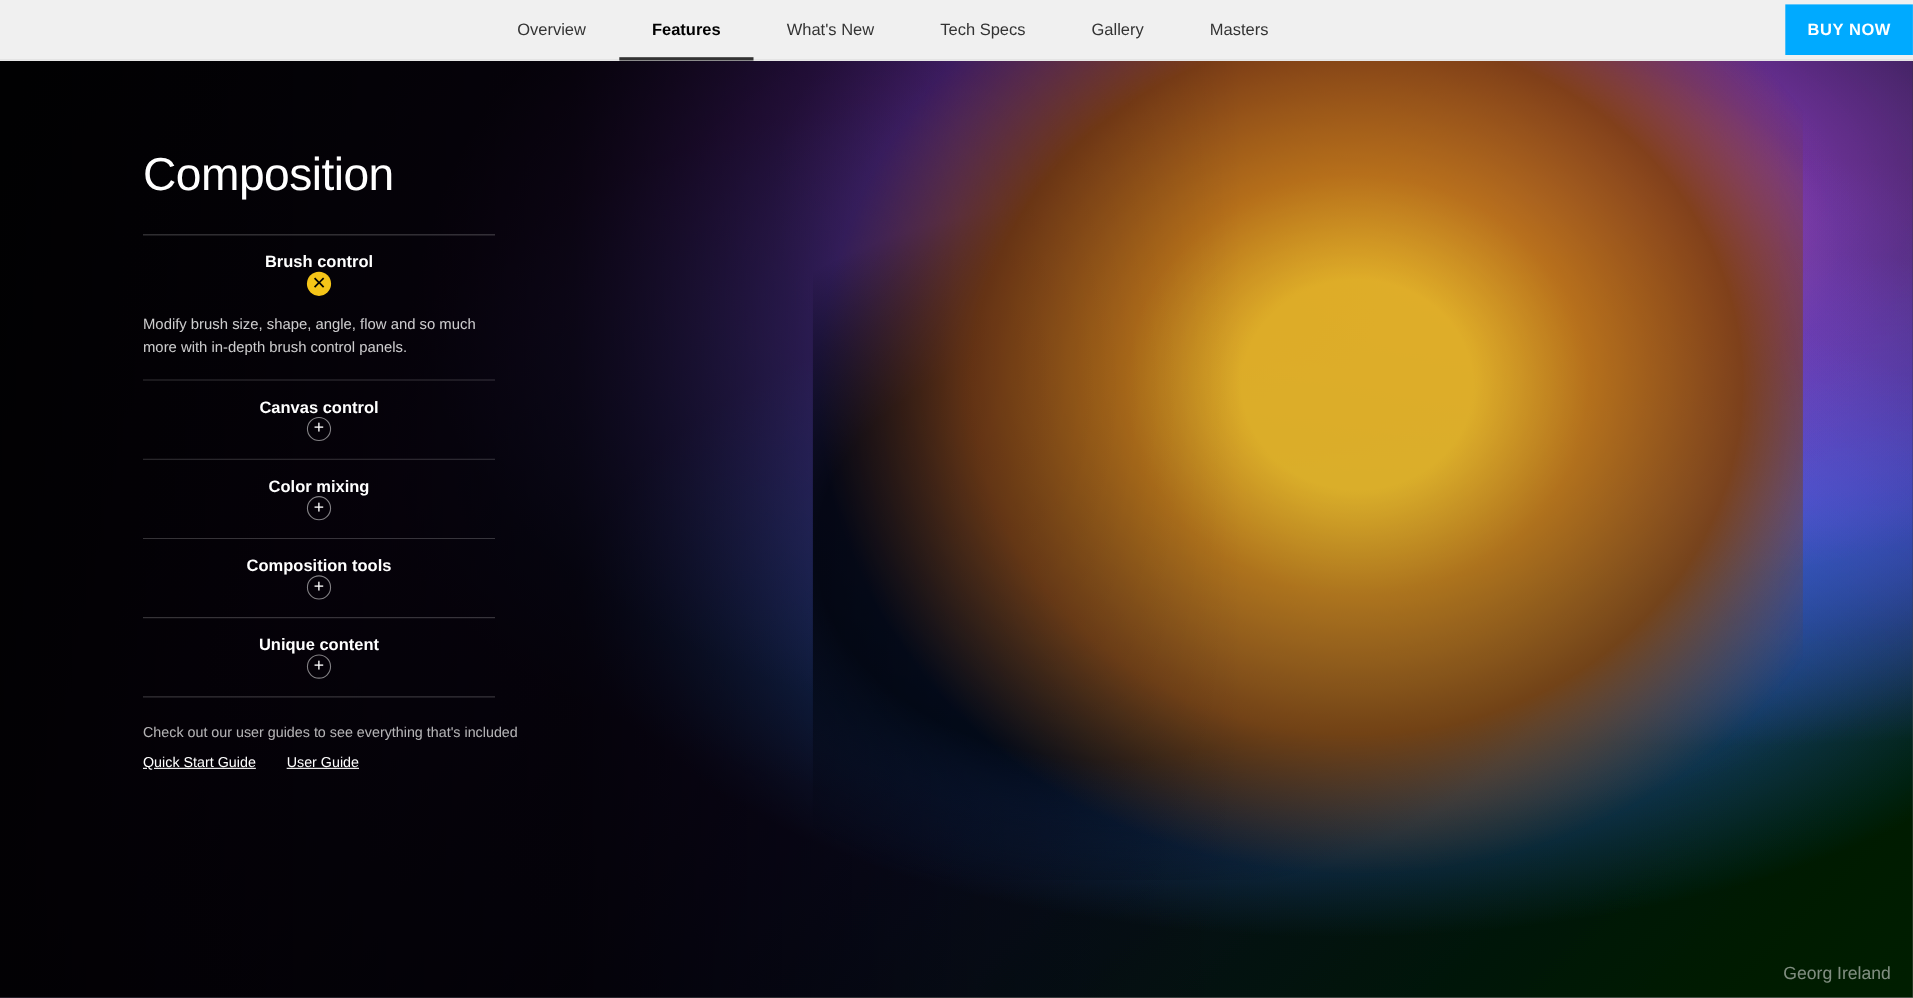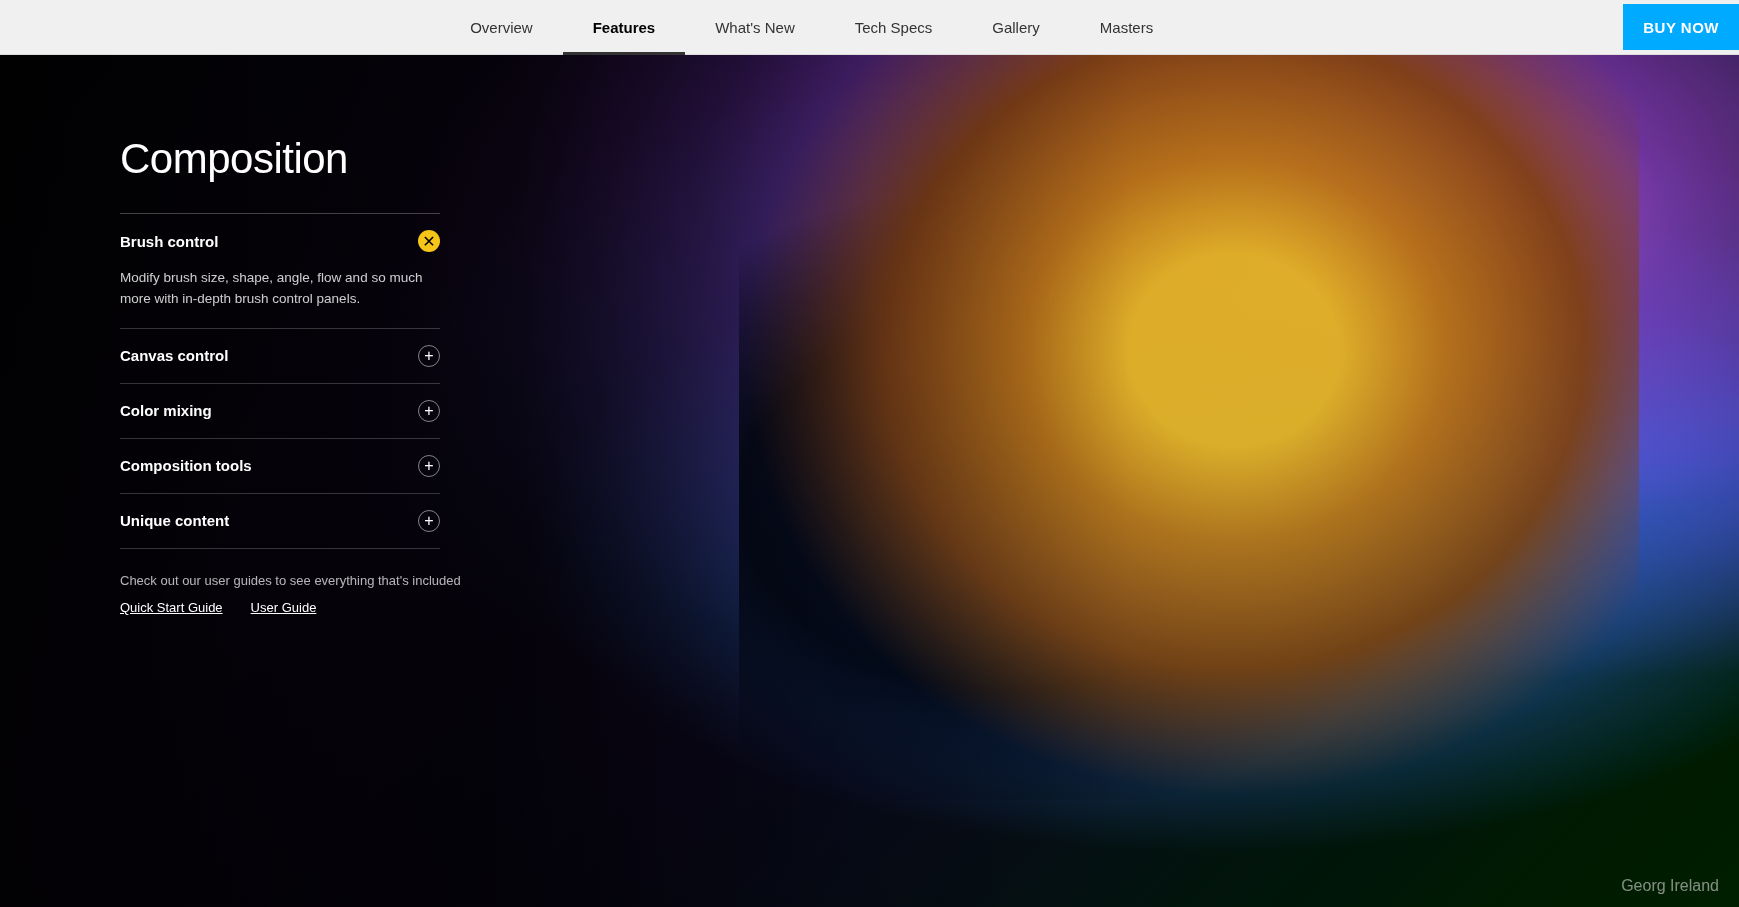--- a/index.html
+++ b/index.html
@@ -72,21 +72,21 @@
     }
 
     
     .hero-dark-overlay {
       position: absolute; inset: 0;
       background: linear-gradient(to right, rgba(0,0,0,0.92) 0%, rgba(0,0,0,0.75) 30%, rgba(0,0,0,0.2) 50%, transparent 65%);
     }
 
     
     .hero-content {
-      position: absolute; top: 55px; left: 0; bottom: 0;
+      position: absolute; top: 55px; left: 10px; bottom: 0;
       width: 580px; padding: 80px 0 40px 120px;
       display: flex; flex-direction: column;
     }
 
     .composition-title {
       font-size: 42px; font-weight: 300; color: #fff;
       margin-bottom: 30px; letter-spacing: -0.5px;
     }
 
     .divider {
@@ -97,21 +97,21 @@
     .accordion {
       width: 320px; margin-top: 0;
     }
 
     .accordion-item {
       border-bottom: 1px solid rgba(255,255,255,0.2);
     }
 
     .accordion-header {
       display: flex; justify-content: space-between; align-items: center;
-      padding: 16px 0; cursor: pointer;
+      padding: 16px 0; cursor: pointer; flex-direction: column;
     }
 
     .accordion-header-text {
       font-size: 15px; font-weight: 700; color: #fff;
     }
 
     .accordion-icon {
       width: 22px; height: 22px; border-radius: 50%;
       display: flex; align-items: center; justify-content: center;
       font-size: 16px; font-weight: 300; flex-shrink: 0;

